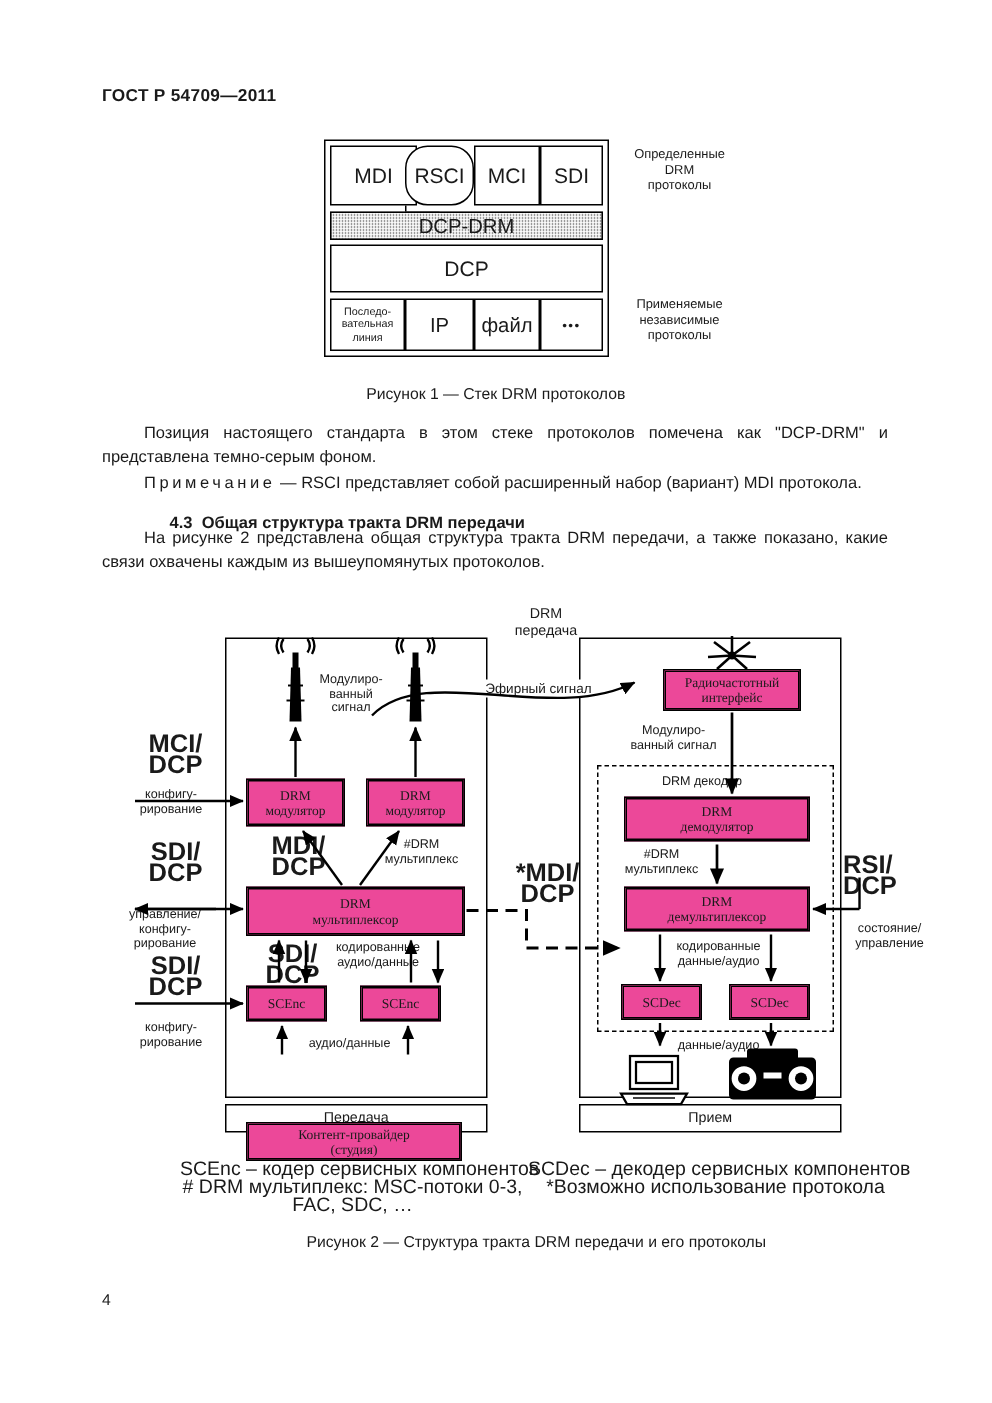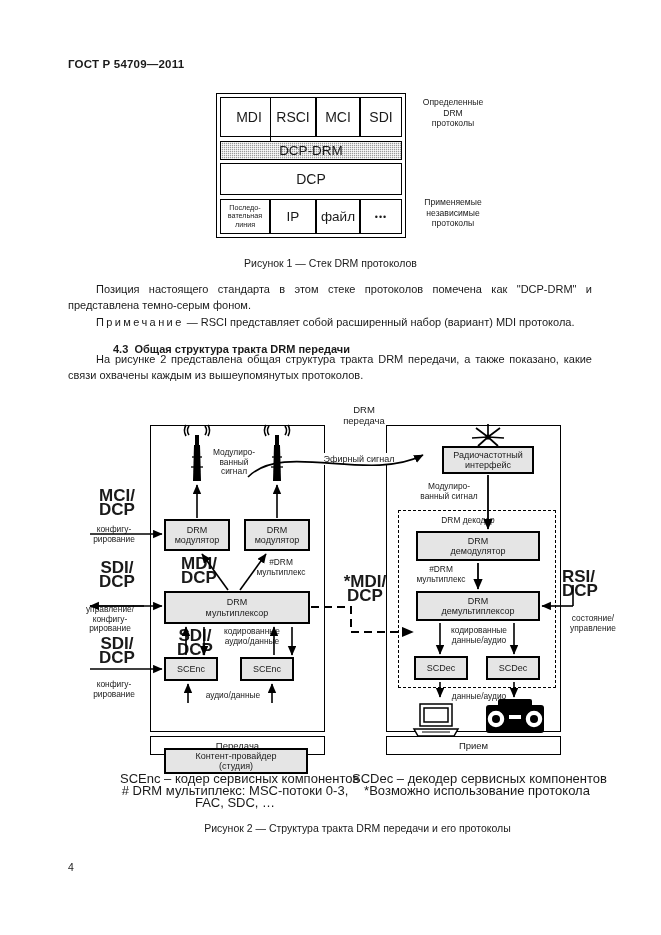--- a/index.html
+++ b/index.html
@@ -56,23 +56,23 @@
   .f1bot{top:106px;height:35px;font-size:13.5px;}
   .f1bot.small{font-size:7.2px;line-height:8.4px;}
   .rsci-step{position:absolute;border-left:1px solid #000;border-bottom:1px solid #000;}
 
   .f1side{position:absolute;font-size:8.6px;line-height:10.5px;text-align:center;}
 
   
   #fig2{position:absolute;left:68px;top:405px;width:525px;height:360px;font-size:8px;}
   .blk{position:absolute;box-sizing:border-box;border:1.8px solid #000;background:#fff;}
   .box{
-    position:absolute;box-sizing:border-box;border:1.5px solid #000;background:#e5e5e5;
+    position:absolute;box-sizing:border-box;border:1.5px solid #000;background:#ec4899;
     display:flex;flex-direction:column;align-items:center;justify-content:center;
-    text-align:center;font-size:9px;line-height:10.5px;
+    text-align:center;font-size:9px;line-height:10.5px;font-family:Liberation Serif, serif;
   }
   .box.dbl{box-shadow:0 0 0 1px #000 inset;}
   .lbl{position:absolute;text-align:center;line-height:10px;font-size:8.4px;}
   .lbl.bold{font-weight:bold;font-size:17px;line-height:13.5px;}
   .dash-area{position:absolute;box-sizing:border-box;border:1.4px dashed #000;}
   .bar{
     position:absolute;box-sizing:border-box;border:1.8px solid #000;background:#fff;
     display:flex;align-items:center;justify-content:center;font-size:9.5px;
   }
   svg.ovl{position:absolute;left:0;top:0;width:525px;height:360px;overflow:visible;}
@@ -83,21 +83,21 @@
 <body>
 
 <div class="page">
 
   <div class="doc-header">ГОСТ Р 54709—2011</div>
 
   <div id="fig1">
     <div class="outer"></div>
 
     <div class="f1cell f1top" style="left:4px;width:58px;">MDI</div>
-    <div class="f1cell f1top" style="left:54px;width:46px;">RSCI</div>
+    <div class="f1cell f1top" style="left:54px;width:46px;border-radius:15px;">RSCI</div>
     <div class="f1cell f1top" style="left:100px;width:44px;">MCI</div>
     <div class="f1cell f1top" style="left:144px;width:42px;">SDI</div>
     <div class="rsci-step" style="left:54px;top:44px;width:22px;height:4px;"></div>
 
     <div class="f1dcpdrm">DCP-DRM</div>
     <div class="f1dcp">DCP</div>
 
     <div class="f1cell f1bot small" style="left:4px;width:50px;white-space:pre;">Последо-
 вательная
 линия</div>

